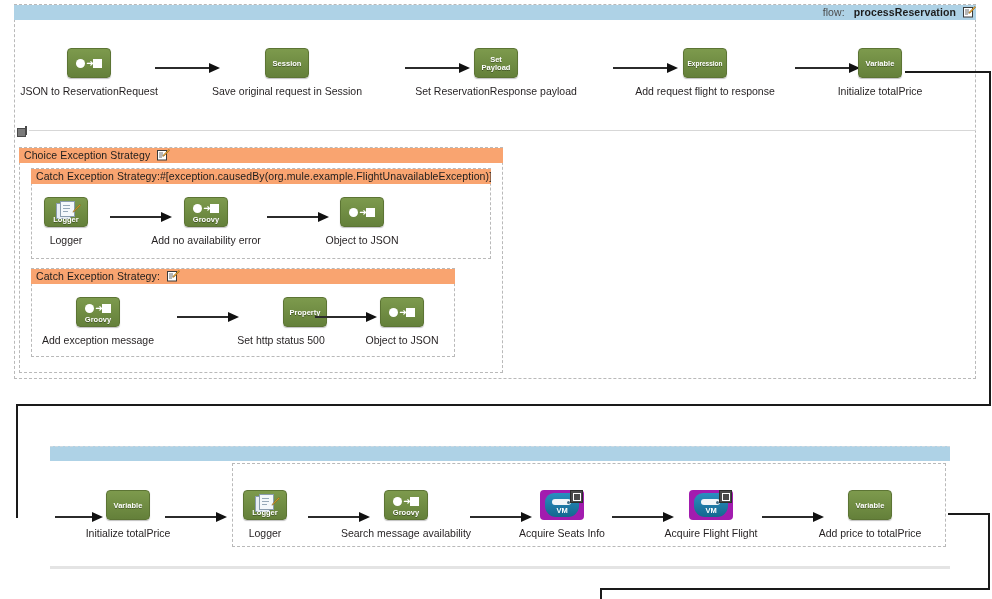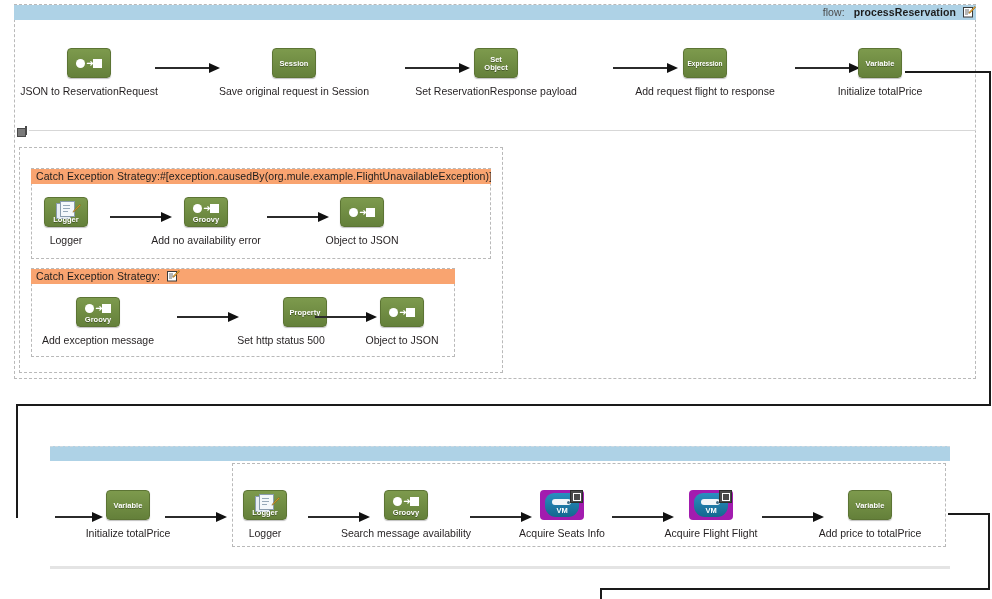--- a/index.html
+++ b/index.html
@@ -120,36 +120,36 @@
         </span>
     </div>
     <div class="lab">JSON to ReservationRequest</div>
   </div>
 
   <div class="arrow" style="left:155px;top:63px;width:65px;">
     <span class="shaft" style="width:54px;"></span>
       <span class="head" style="left:54px;"></span>
   </div>
 
-  <div class="node" style="left:265px;top:48px;width:44px;margin-left:7px;">
+  <div class="node" style="left:265px;top:48px;width:44px;">
     <div class="box green">
       <span class="cap mid">Session</span>
     </div>
     <div class="lab">Save original request in Session</div>
   </div>
 
   <div class="arrow" style="left:405px;top:63px;width:65px;">
     <span class="shaft" style="width:54px;"></span>
       <span class="head" style="left:54px;"></span>
   </div>
 
   <div class="node" style="left:474px;top:48px;width:44px;">
     <div class="box green">
       <span class="cap two">Set</span>
-      <span class="cap" style="top:15px;">Object</span>
+      <span class="cap" style="top:15px;">Payload</span>
     </div>
     <div class="lab">Set ReservationResponse payload</div>
   </div>
 
   <div class="arrow" style="left:613px;top:63px;width:65px;">
     <span class="shaft" style="width:54px;"></span>
       <span class="head" style="left:54px;"></span>
   </div>
 
   <div class="node" style="left:683px;top:48px;width:44px;">
@@ -177,20 +177,30 @@
   <div class="wire" style="left:16px;top:404px;width:2px;height:114px;"></div>
 
   <div class="collapse-toggle" style="left:17px;top:126px;">
     <span class="bx"></span>
       <span class="st"></span>
   </div>
   <div class="divider" style="left:29px;top:130px;width:947px;"></div>
 
   <div class="panel dashed-gray" style="left:19px;top:147px;width:484px;height:226px;"></div>
 
+  <div class="bar bar-orange" style="left:19px;top:148px;width:484px;">
+    <span class="ttl">Choice Exception Strategy</span>
+    <span class="pencil">
+      <svg width="13" height="12" viewBox="0 0 13 12">
+        <rect x="0.5" y="1.5" width="9" height="9.5" fill="#ffffff" stroke="#3a3a3a"></rect>
+        <path d="M2 4h4M2 6h4M2 8h3" stroke="#6d6d6d" stroke-width="1"></path>
+        <path d="M11.8 0.4 L12.7 1.3 L7.2 6.9 L5.8 7.4 L6.3 6z" fill="#f0a22e" stroke="#7a5a12" stroke-width=".5"></path>
+      </svg>
+    </span>
+  </div>
 
   <div class="panel dashed-gray" style="left:31px;top:168px;width:460px;height:91px;"></div>
 
   <div class="bar bar-orange" style="left:31px;top:169px;width:460px;">
     <span class="ttl">Catch Exception Strategy:#[exception.causedBy(org.mule.example.FlightUnavailableException)]</span>
     
   </div>
 
   <div class="node" style="left:44px;top:197px;width:44px;">
     <div class="box green">

